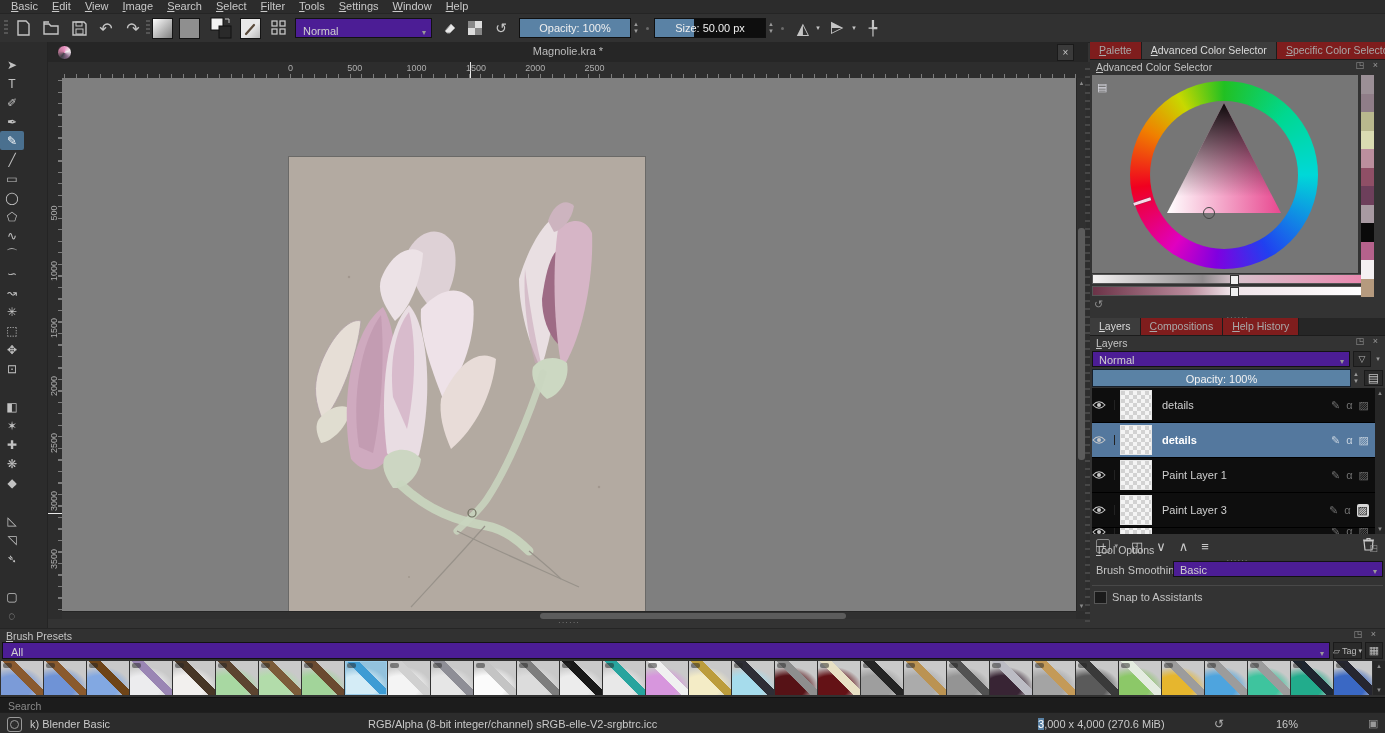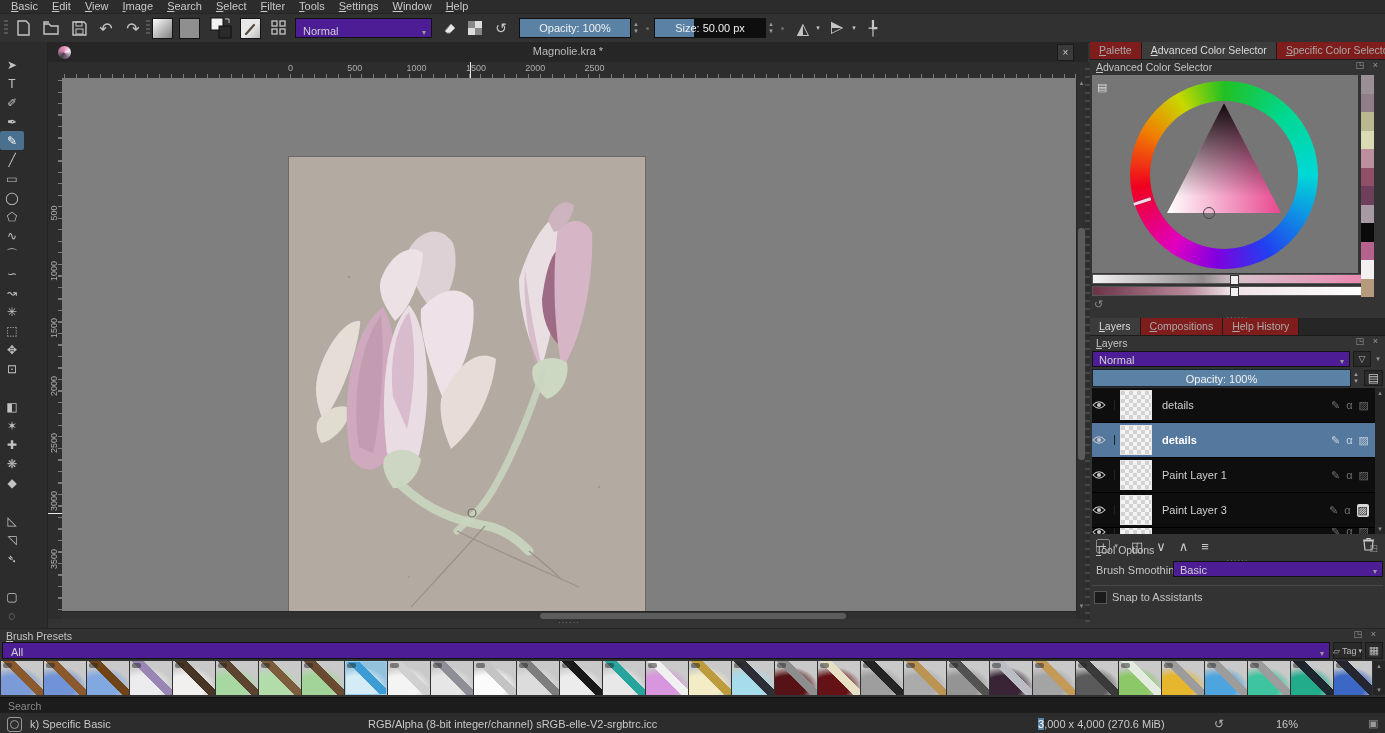--- a/index.html
+++ b/index.html
@@ -620,21 +620,21 @@
     </div>
     <div id="search-row" class="abs">
       <input placeholder="Search" style="">
     </div>
   </div>
 
   <div id="statusbar" class="abs">
     <div id="preset-icon">
         <i></i>
       </div>
-    <div class="sb-text" style="left:30px">k) Specific Basic</div>
+    <div class="sb-text" style="left:30px">k) Blender Basic</div>
     <div class="sb-text" style="left:368px">RGB/Alpha (8-bit integer/channel)  sRGB-elle-V2-srgbtrc.icc</div>
     <div class="sb-text" style="left:1038px"><span id="dim-first">3</span><span>,000 x 4,000 (270.6 MiB)</span></div>
     <div id="sb-reload">↺</div>
     <div class="sb-text" style="left:1276px">16%</div>
 
     <div id="sb-display">▣</div>
   </div>
 
 </div>
 

